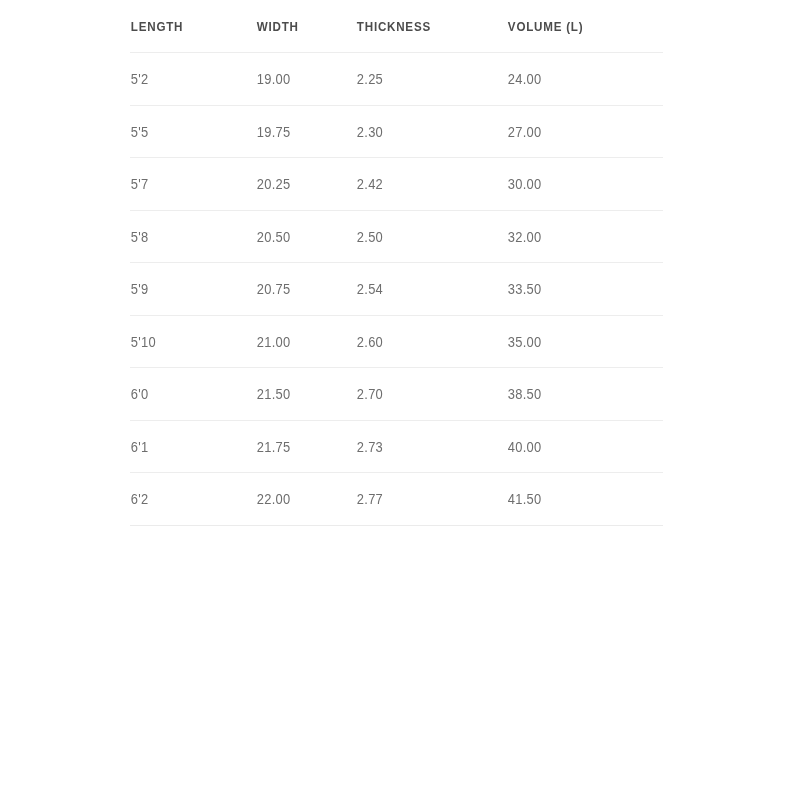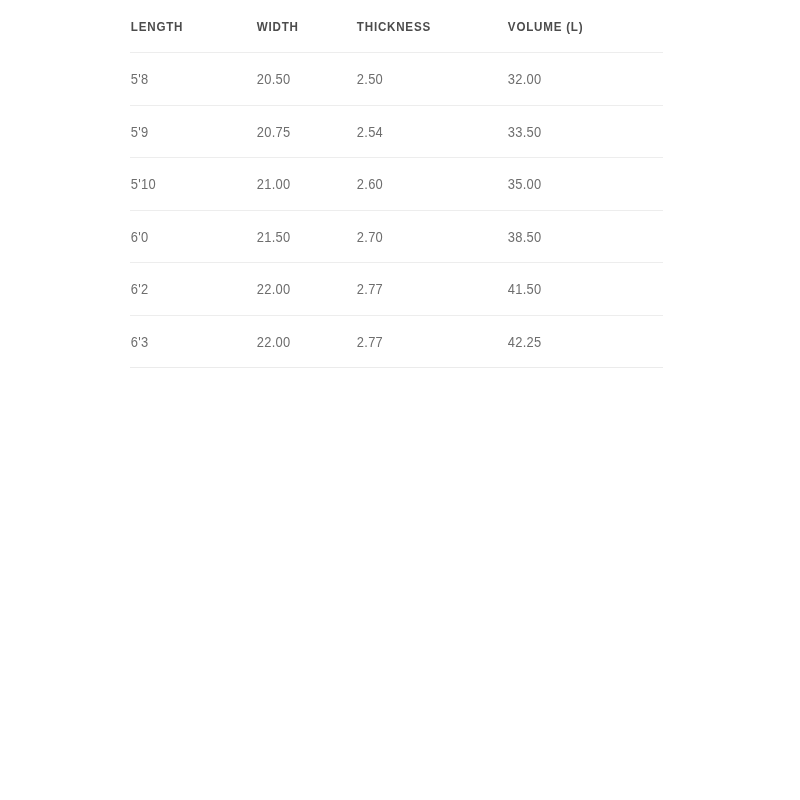--- a/index.html
+++ b/index.html
@@ -93,20 +93,38 @@
     <thead>
       <tr>
         <th>LENGTH</th>
         <th>WIDTH</th>
         <th>THICKNESS</th>
         <th>VOLUME (L)</th>
       </tr>
     </thead>
     <tbody>
         <tr>
+          <td>5'2</td>
+          <td>19.00</td>
+          <td>2.25</td>
+          <td>24.00</td>
+        </tr>
+        <tr>
+          <td>5'5</td>
+          <td>19.75</td>
+          <td>2.30</td>
+          <td>27.00</td>
+        </tr>
+        <tr>
+          <td>5'7</td>
+          <td>20.25</td>
+          <td>2.42</td>
+          <td>30.00</td>
+        </tr>
+        <tr>
           <td>5'8</td>
           <td>20.50</td>
           <td>2.50</td>
           <td>32.00</td>
         </tr>
         <tr>
           <td>5'9</td>
           <td>20.75</td>
           <td>2.54</td>
           <td>33.50</td>
@@ -117,26 +135,26 @@
           <td>2.60</td>
           <td>35.00</td>
         </tr>
         <tr>
           <td>6'0</td>
           <td>21.50</td>
           <td>2.70</td>
           <td>38.50</td>
         </tr>
         <tr>
+          <td>6'1</td>
+          <td>21.75</td>
+          <td>2.73</td>
+          <td>40.00</td>
+        </tr>
+        <tr>
           <td>6'2</td>
           <td>22.00</td>
           <td>2.77</td>
           <td>41.50</td>
-        </tr>
-        <tr>
-          <td>6'3</td>
-          <td>22.00</td>
-          <td>2.77</td>
-          <td>42.25</td>
         </tr>
       </tbody>
   </table>
 </div>
 
 </body></html>

